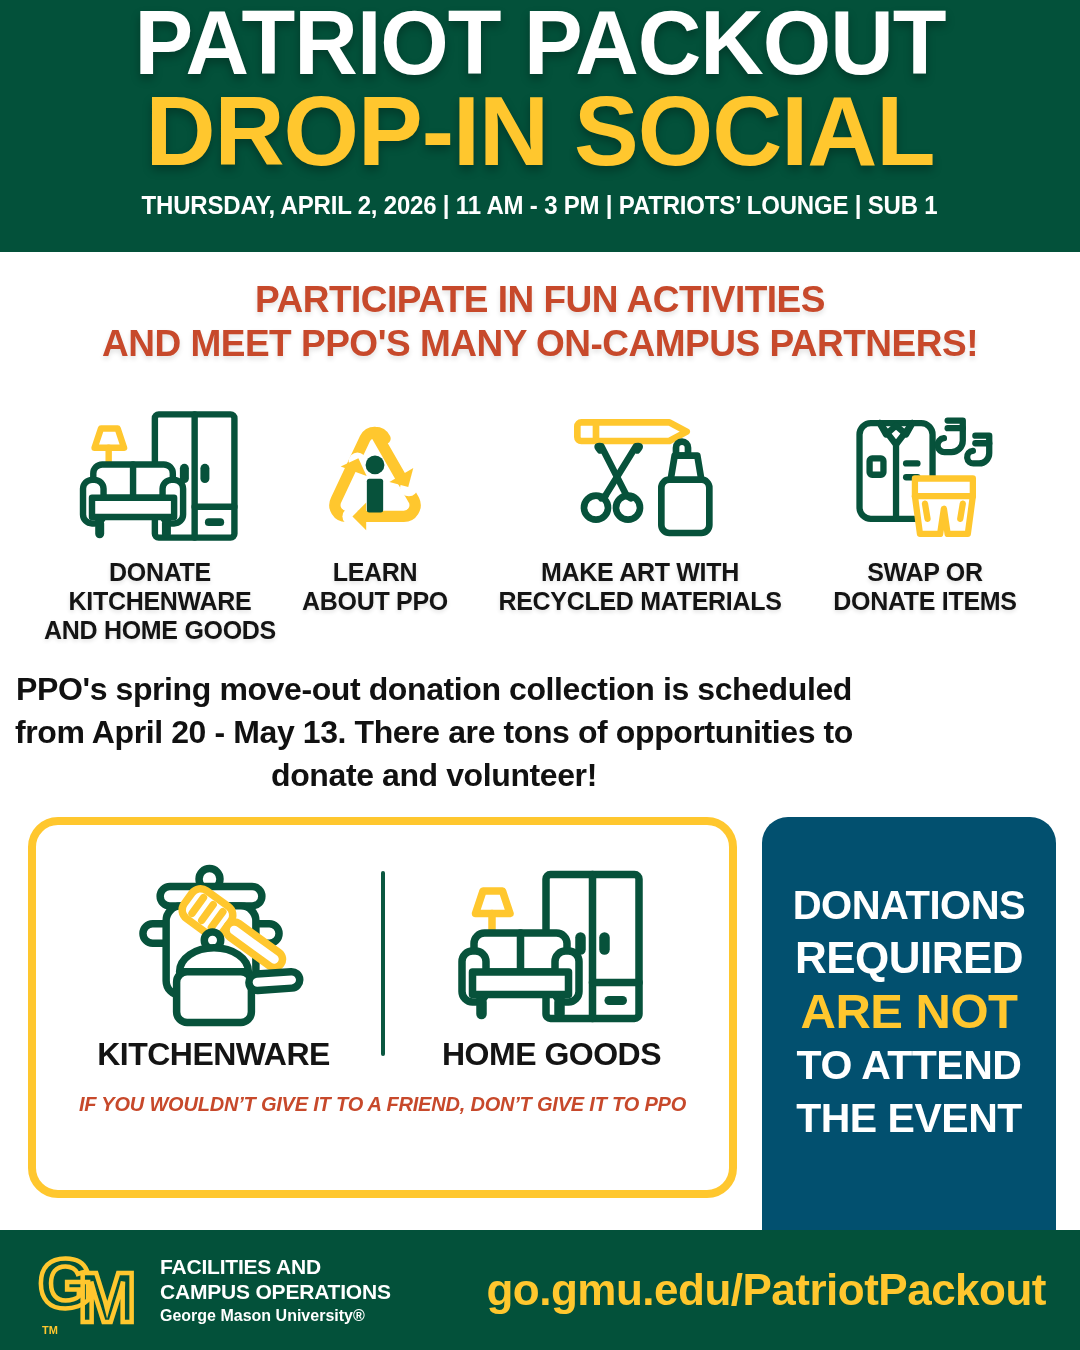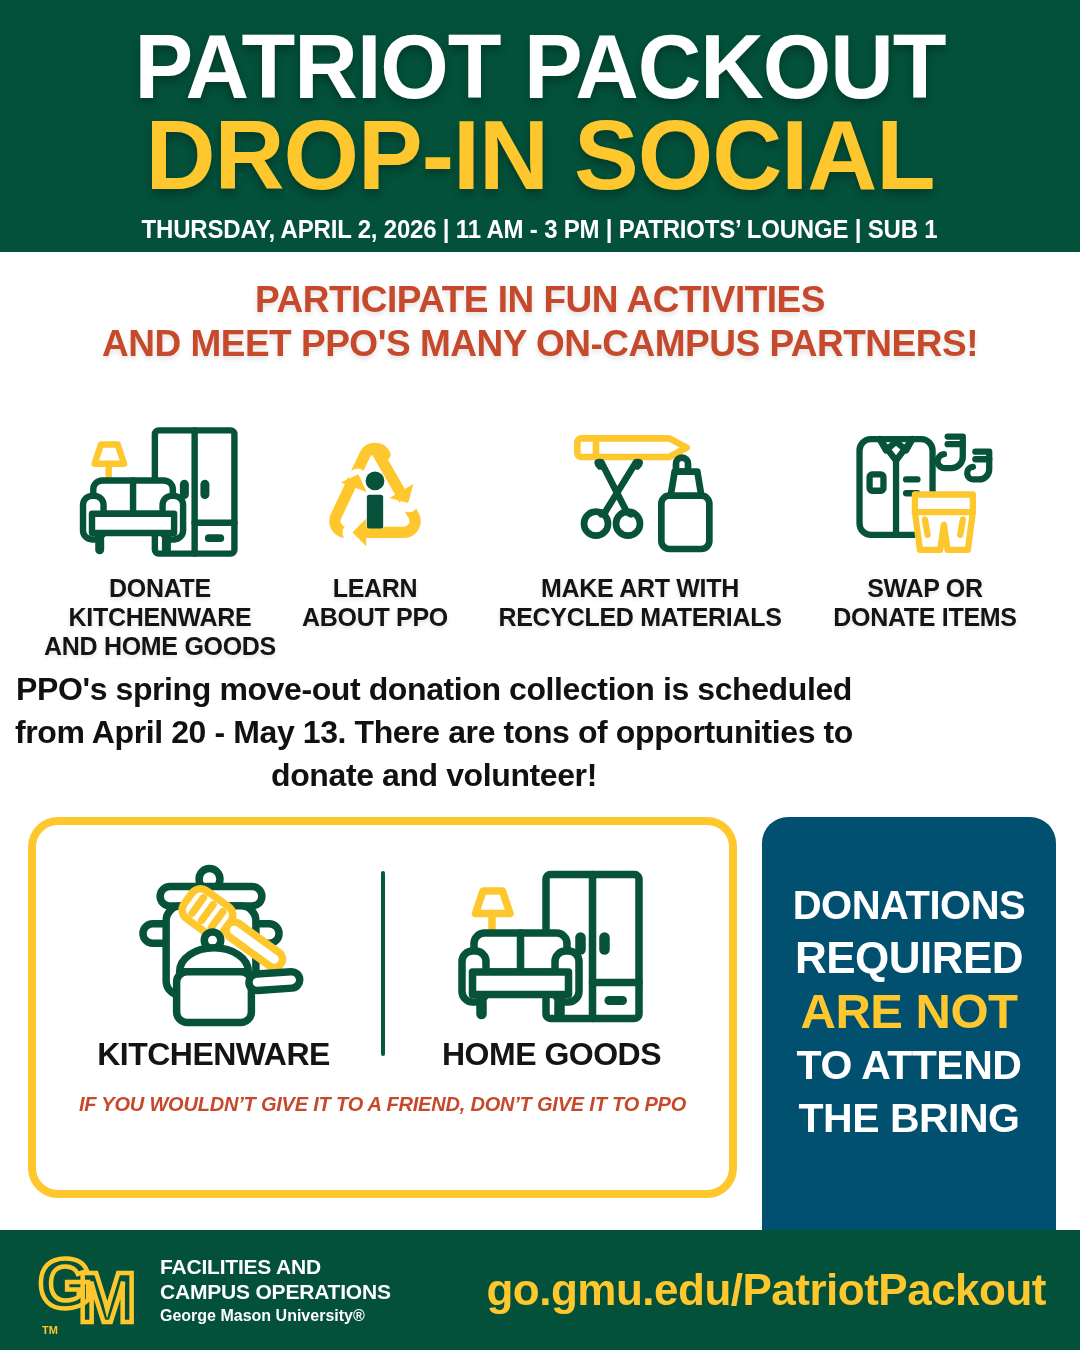--- a/index.html
+++ b/index.html
@@ -1,38 +1,38 @@
 <!DOCTYPE html>
 <html><head>
 <meta charset="utf-8">
 <style>
   * { margin:0; padding:0; box-sizing:border-box; }
   body { font-family:"Liberation Sans", sans-serif; background:#ffffff; }
   .page { position:relative; width:1080px; height:1350px; background:#ffffff; overflow:hidden; }
 
   
   .header { position:absolute; top:0; left:0; width:1080px; height:252px;
-            background:#03513A; text-align:center; padding-top:24px; }
+            background:#03513A; text-align:center; }
   .title1 { color:#ffffff; font-size:88px; font-weight:bold; letter-spacing:-1px;
             line-height:0.98; text-shadow:0 5px 9px rgba(0,0,0,0.28);
             display:inline-block; transform:scaleY(1.04); }
   .title2 { color:#FFC72E; font-size:97px; font-weight:bold; letter-spacing:-1px;
             line-height:0.92; text-shadow:0 5px 9px rgba(0,0,0,0.28);
             display:block; transform:scaleY(1.02); margin-top:0px; }
   .details { color:#ffffff; font-size:25px; font-weight:bold; margin-top:16px;
              display:inline-block; transform:scaleX(0.96); letter-spacing:-0.2px; }
 
   
   .intro { position:absolute; top:278px; left:0; width:1080px; text-align:center;
            color:#C7492B; font-size:37px; font-weight:bold; line-height:1.2;
            white-space:pre-line; letter-spacing:-0.5px;
            text-shadow:0 3px 5px rgba(0,0,0,0.12); }
 
   
-  .activities { position:absolute; top:420px; left:40px; width:1000px;
+  .activities { position:absolute; top:404px; left:40px; width:1000px;
                 display:flex; align-items:flex-start; }
   .activity { text-align:center; }
   .activity .icon-wrap { height:140px; display:flex; align-items:flex-end; justify-content:center; }
   .activity .label { margin-top:14px; font-size:25px; font-weight:bold; color:#141414;
                      line-height:1.16; white-space:pre-line; letter-spacing:-0.3px;
                      text-shadow:0 2px 4px rgba(0,0,0,0.12); }
   .a1 { width:240px; } .a2 { width:190px; } .a3 { width:340px; } .a4 { width:230px; }
 
   
   .announcement { position:absolute; top:668px; left:0; width:868px; text-align:center;
@@ -274,21 +274,21 @@
 
     </div>
     <div class="donation-warning">IF YOU WOULDN’T GIVE IT TO A FRIEND, DON’T GIVE IT TO PPO</div>
   </div>
 
   <div class="note-box">
     <div class="note-line nl1">DONATIONS</div>
     <div class="note-line nl3">REQUIRED</div>
     <div class="note-line nl2">ARE NOT</div>
     <div class="note-line nl4">TO ATTEND</div>
-    <div class="note-line nl5">THE BRING</div>
+    <div class="note-line nl5">THE EVENT</div>
     <div class="alert-badge">
       <span>!</span>
     </div>
   </div>
 
   <div class="footer">
     <div class="logo-wrap">
       <svg width="126" height="96" viewBox="0 0 126 96">
         <text x="4" y="66" font-family="Liberation Sans, sans-serif" font-size="70" font-weight="bold" fill="none" stroke="#FFC72E" stroke-width="4.5">G</text>
         <text x="44" y="80" font-family="Liberation Sans, sans-serif" font-size="70" font-weight="bold" fill="none" stroke="#FFC72E" stroke-width="4.5">M</text>

